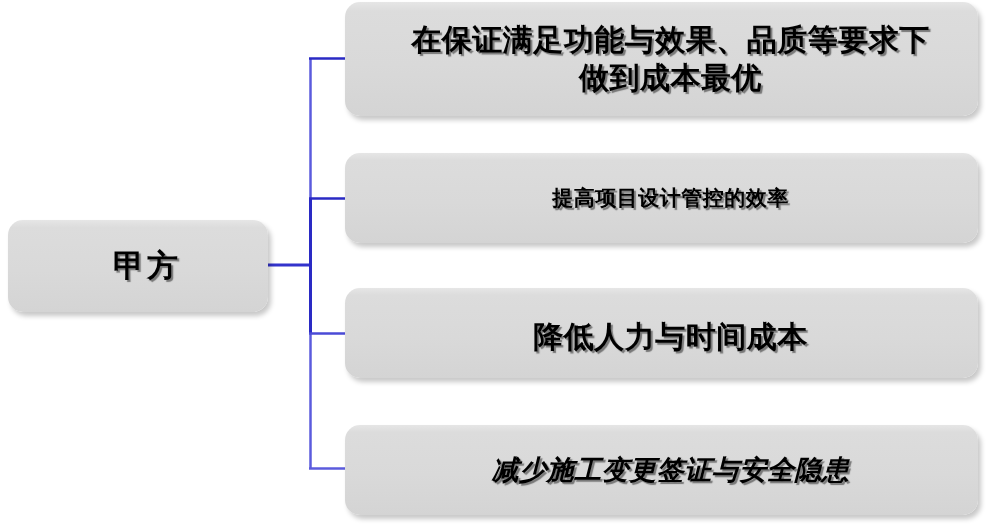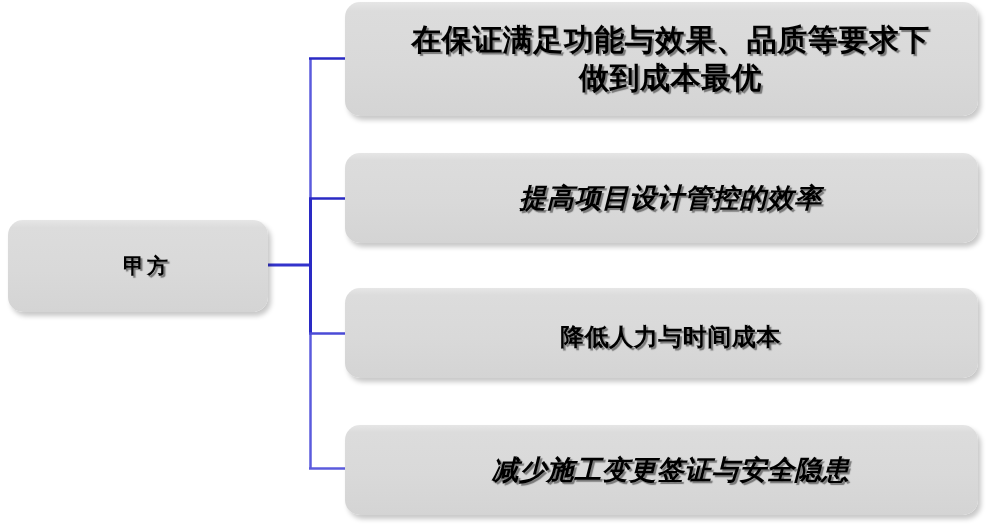--- a/index.html
+++ b/index.html
@@ -47,21 +47,21 @@
     padding: 0 14px;
   }
   
   #node-root {
     left: 8px;
     top: 220px;
     width: 260px;
     height: 92px;
   }
   #node-root .node-label {
-    font-size: 21px;
+    font-size: 31px;
     letter-spacing: 3px;
   }
   
   #node-b1 {
     left: 345px;
     top: 2px;
     width: 633px;
     height: 114px;
   }
   #node-b2 {
@@ -76,22 +76,22 @@
     width: 633px;
     height: 90px;
   }
   #node-b4 {
     left: 345px;
     top: 425px;
     width: 633px;
     height: 90px;
   }
   #node-b1 .node-label { font-size: 30px; }
-  #node-b2 .node-label { font-size: 27px; font-style: italic; }
-  #node-b3 .node-label { font-size: 24px; margin-top: 8px; }
+  #node-b2 .node-label { font-size: 21px; }
+  #node-b3 .node-label { font-size: 30px; margin-top: 8px; }
   #node-b4 .node-label { font-size: 27px; font-style: italic; }
 </style>
 </head>
 <body>
 
 <div id="canvas">
 
   <svg class="connectors" viewBox="0 0 990 525" width="990" height="525" xmlns="http://www.w3.org/2000/svg">
 
     <line x1="268" y1="265" x2="311" y2="265" stroke="#3333cc" stroke-width="3"></line>

